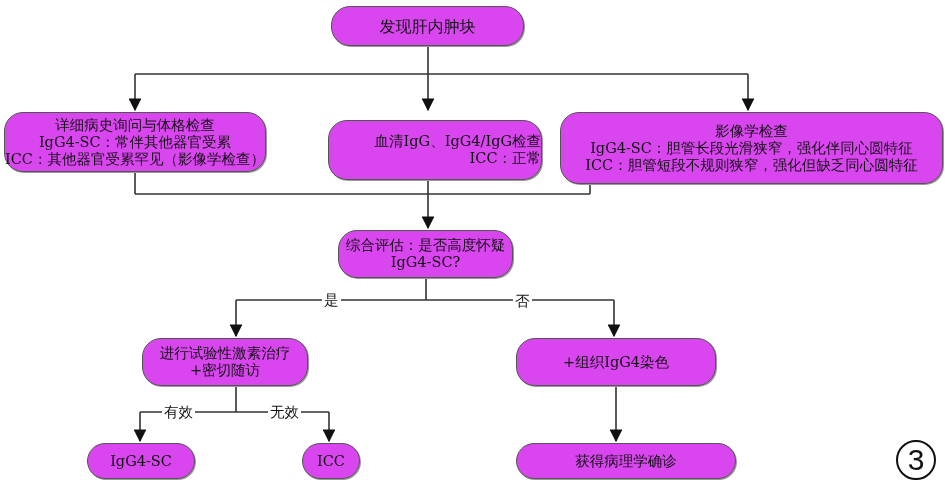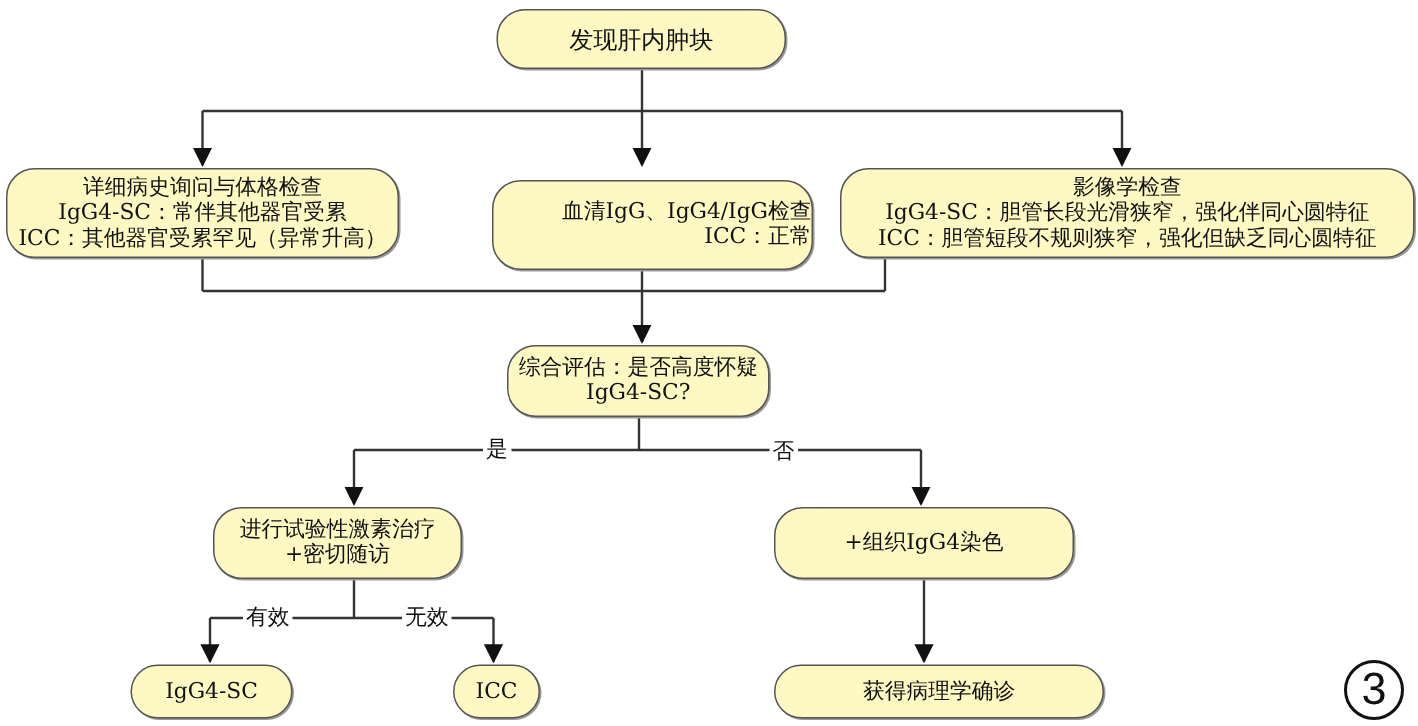--- a/index.html
+++ b/index.html
@@ -1,19 +1,19 @@
 <!DOCTYPE html>
 <html><head>
 <meta charset="utf-8">
 <style>
   html, body { margin: 0; padding: 0; background: #ffffff; }
   body { width: 945px; height: 484px; position: relative; overflow: hidden;
          font-family: "DejaVu Serif", "Liberation Serif", serif; color: #111; }
   .box { position: absolute; box-sizing: border-box; border: 1.6px solid #555;
-         border-radius: 19px; background: #fef9c3; box-shadow: 1px 1px 0 #999;
+         border-radius: 19px; background: #d946ef; box-shadow: 1px 1px 0 #999;
          display: flex; flex-direction: column; align-items: center; justify-content: center;
          text-align: center; white-space: nowrap; }
   .box span { display: block; font-size: 14.5px; line-height: 17px; }
   .edge-label { position: absolute; font-size: 14.5px; background: #fff; padding: 0 2px;
                 line-height: 16px; }
   svg.lines { position: absolute; left: 0; top: 0; }
   .badge { position: absolute; left: 896px; top: 440px; width: 40px; height: 40px;
            border: 2px solid #111; border-radius: 50%; box-sizing: border-box;
            font-family: "Liberation Sans", sans-serif; font-size: 30px;
            display: flex; align-items: center; justify-content: center; }
@@ -54,29 +54,29 @@
   </g>
 </svg>
 
 <div class="box" style="left:331px;top:6px;width:193px;height:40px;">
   <span style="font-size:16px;">发现肝内肿块</span>
 </div>
 
 <div class="box" style="left:4px;top:112px;width:262px;height:60px;text-align:center;">
   <span>详细病史询问与体格检查</span>
   <span>IgG4-SC：常伴其他器官受累</span>
-  <span>ICC：其他器官受累罕见（异常升高）</span>
+  <span>ICC：其他器官受累罕见（影像学检查）</span>
 </div>
 
 <div class="box" style="left:328px;top:120px;width:214px;height:60px;align-items:flex-end;">
   <span>血清IgG、IgG4/IgG检查</span>
   <span>ICC：正常</span>
 </div>
 
-<div class="box" style="left:560px;top:112px;width:383px;height:60px;">
+<div class="box" style="left:560px;top:112px;width:383px;height:72px;">
   <span>影像学检查</span>
   <span>IgG4-SC：胆管长段光滑狭窄，强化伴同心圆特征</span>
   <span>ICC：胆管短段不规则狭窄，强化但缺乏同心圆特征</span>
 </div>
 
 <div class="box" style="left:338px;top:230px;width:175px;height:48px;">
   <span>综合评估：是否高度怀疑</span>
   <span>IgG4-SC?</span>
 </div>
 

